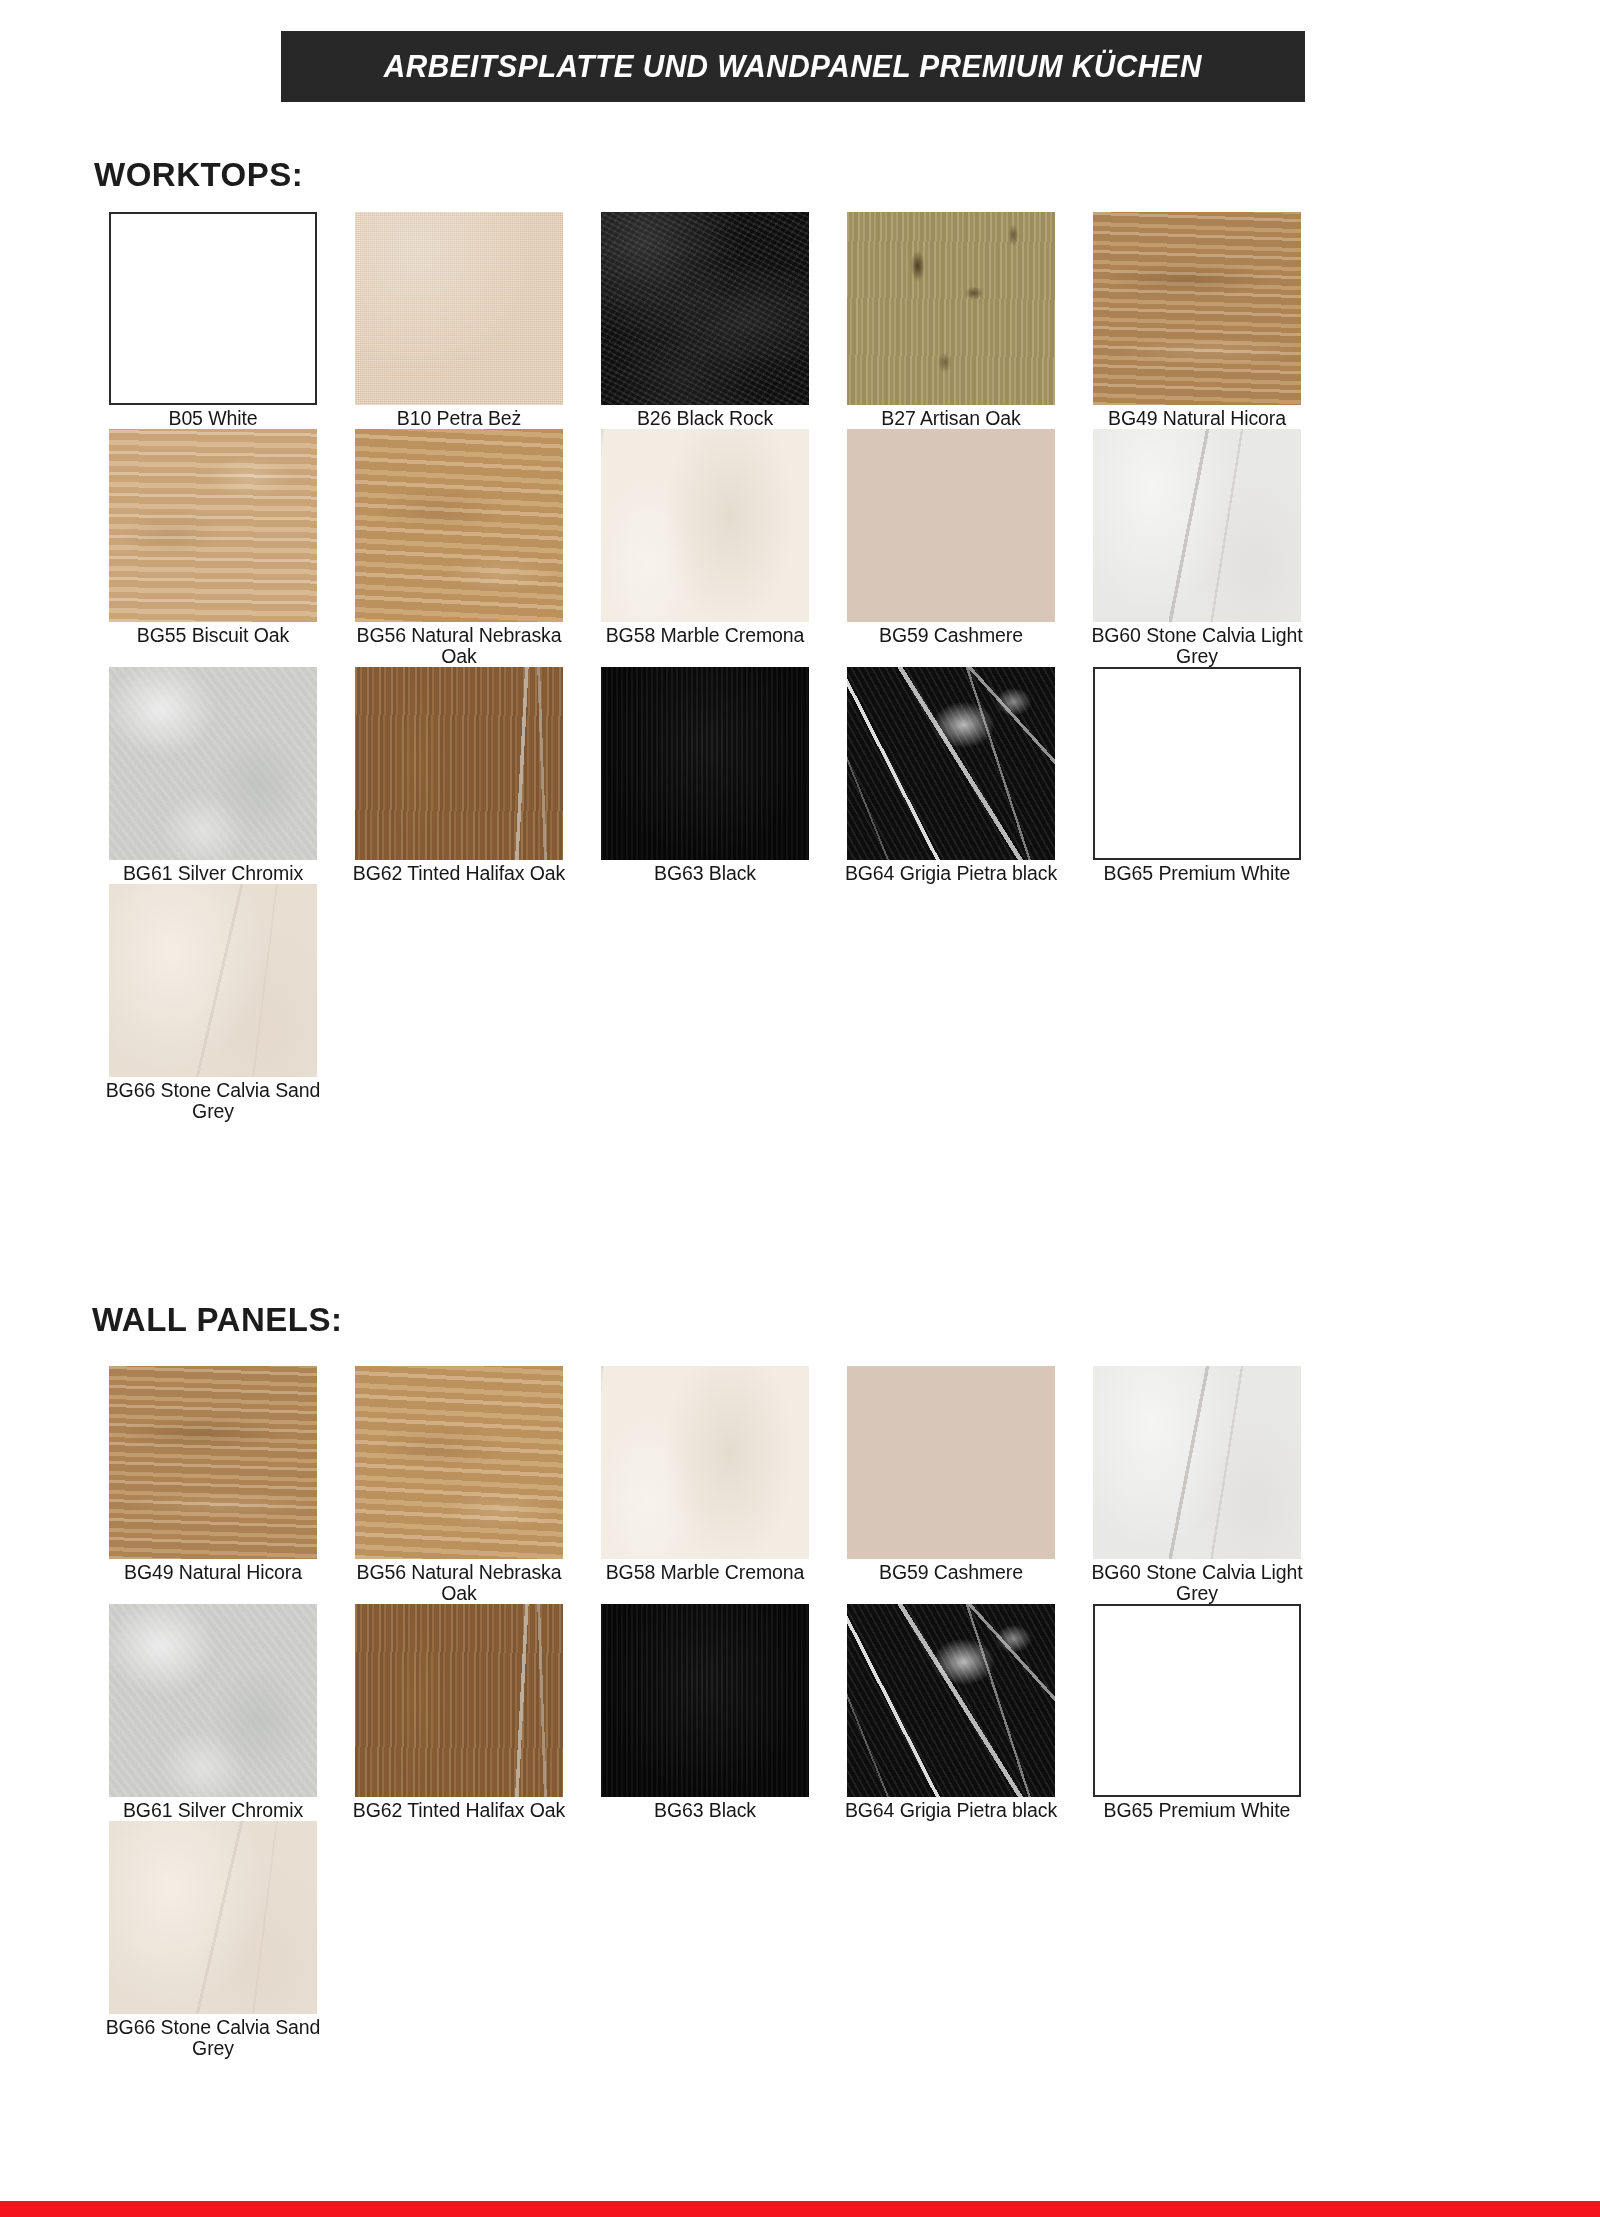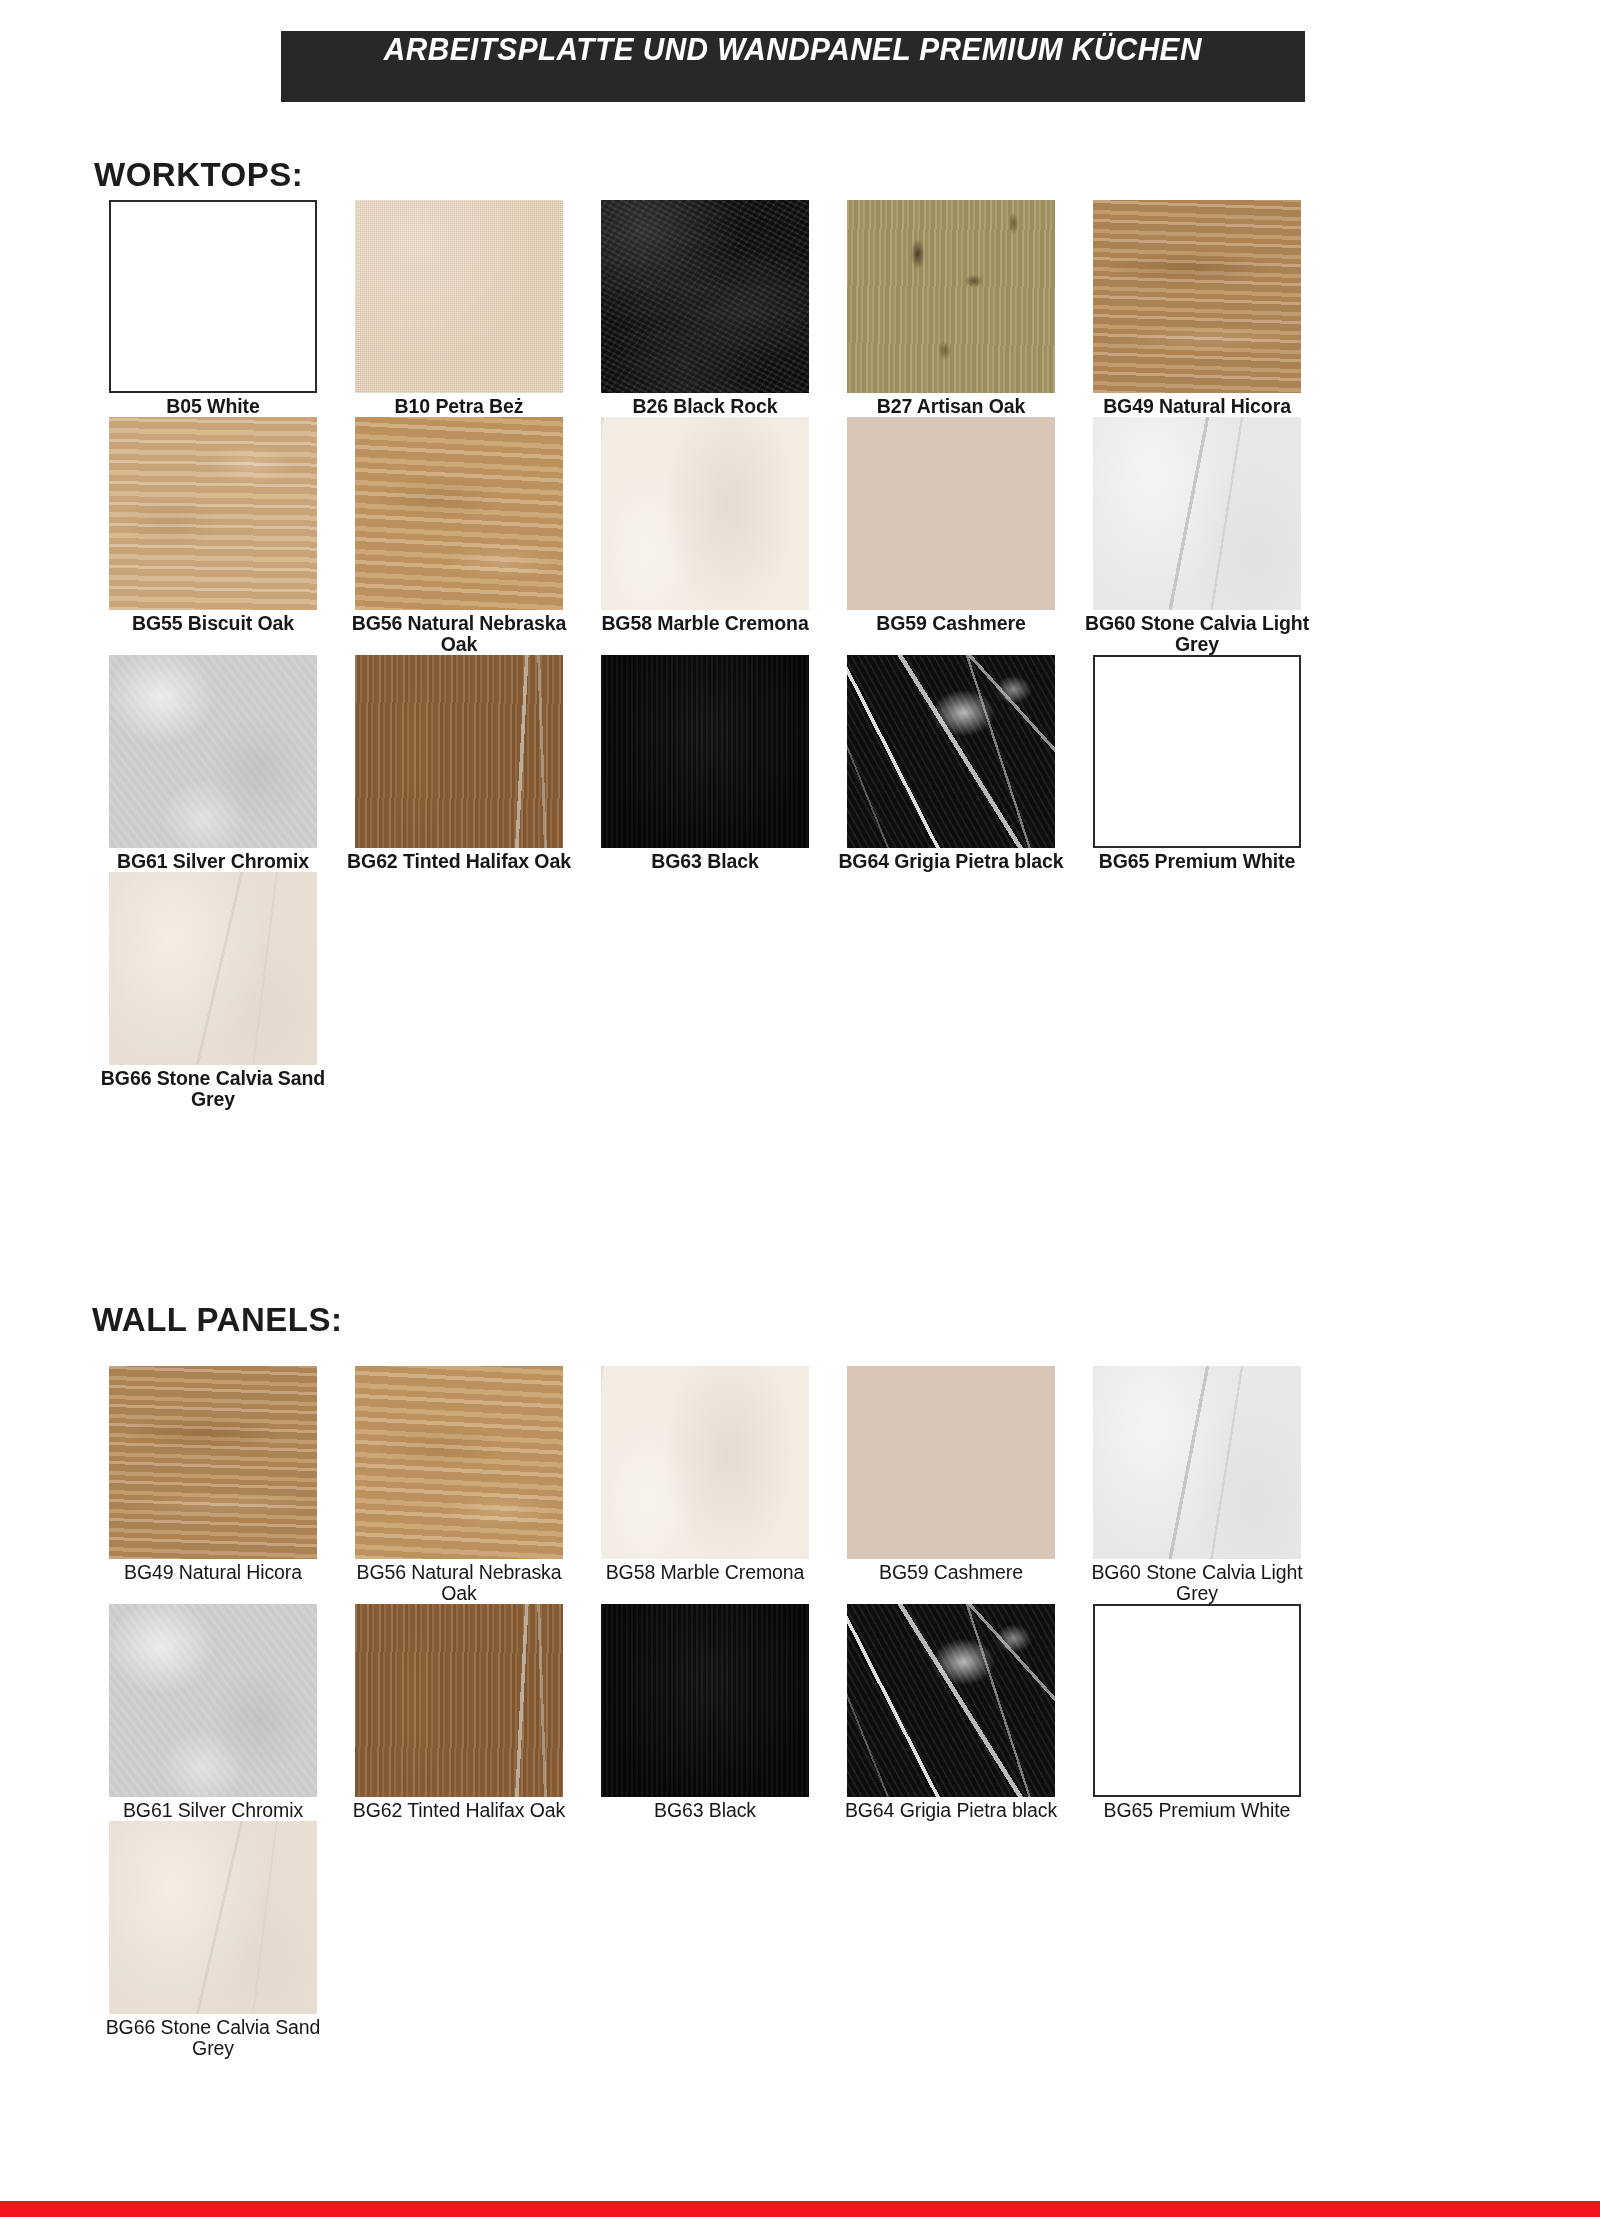--- a/index.html
+++ b/index.html
@@ -21,20 +21,21 @@
 
   
   .title-banner {
     position: absolute;
     left: 281px;
     top: 31px;
     width: 1024px;
     height: 71px;
     background: #282828;
     display: flex;
+    align-items: center;
     justify-content: center;
   }
   .title-banner .title-text {
     color: #ffffff;
     font-family: "Liberation Sans", sans-serif;
     font-weight: bold;
     font-style: italic;
     font-size: 32px;
     letter-spacing: 0.5px;
     white-space: nowrap;
@@ -54,21 +55,21 @@
   }
   #heading-worktops { left: 94px; top: 148px; }
   #heading-wallpanels { left: 92px; top: 1293px; }
 
   
   .grid {
     position: absolute;
     left: 90px;
     width: 1230px;
   }
-  #grid-worktops  { top: 200px; font-weight: bold; }
+  #grid-worktops  { top: 212px; }
   #grid-wallpanels { top: 1366px; }
 
   .grid-row {
     display: flex;
     width: 1230px;
   }
 
   .cell {
     width: 246px;
     display: flex;

